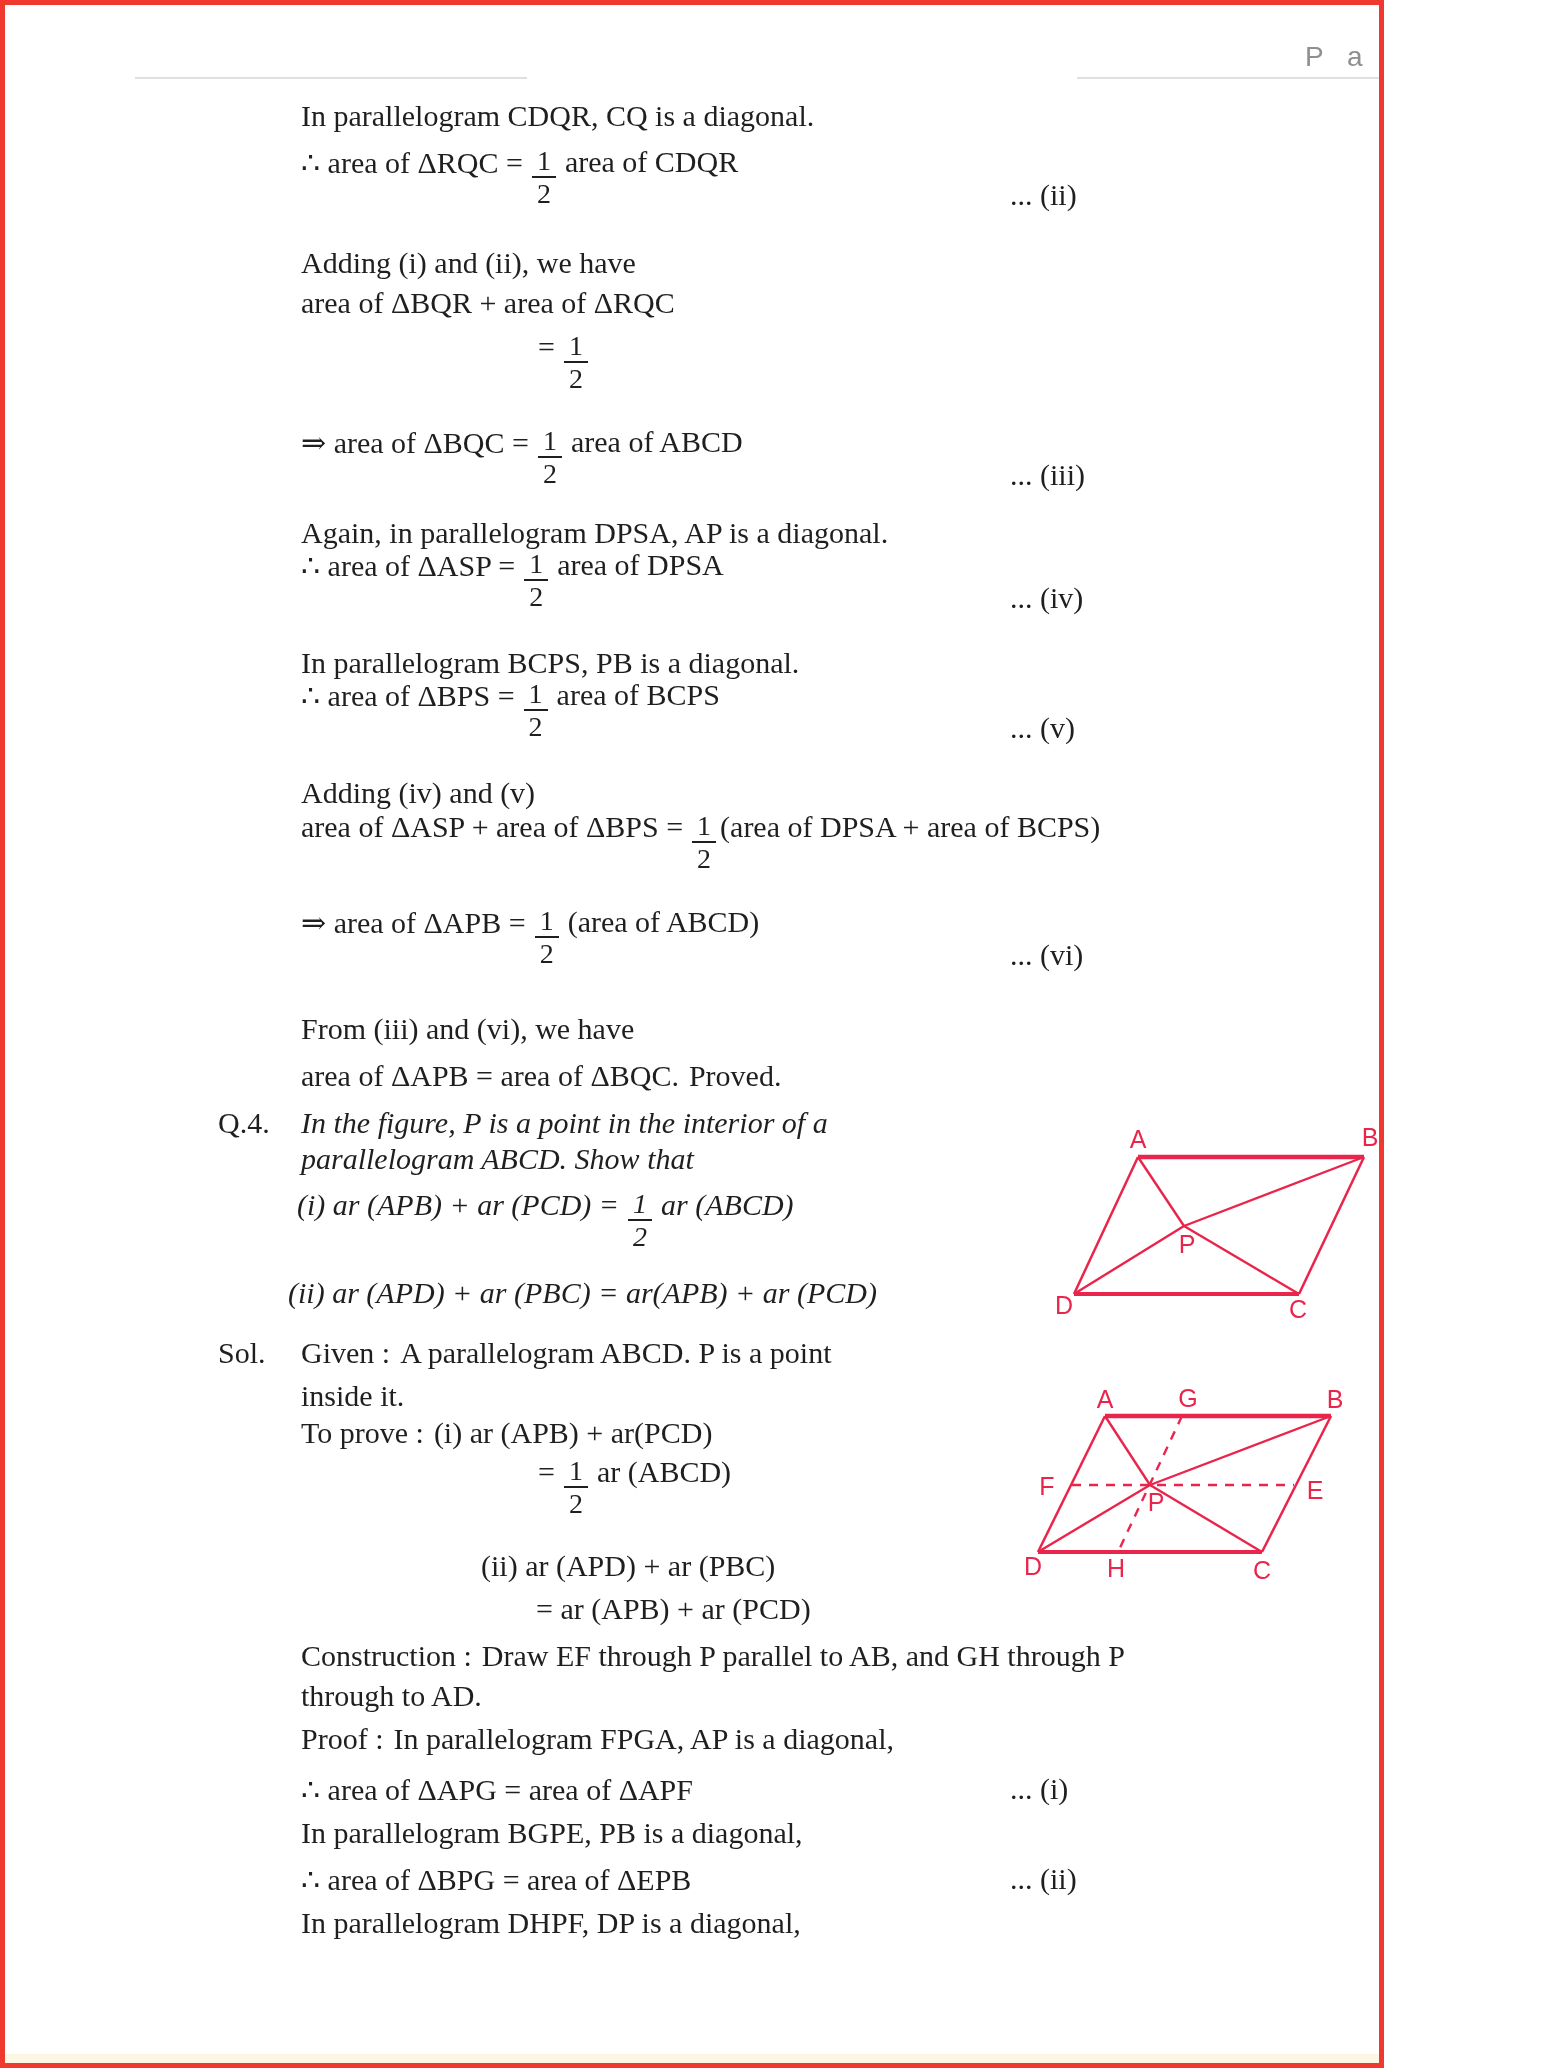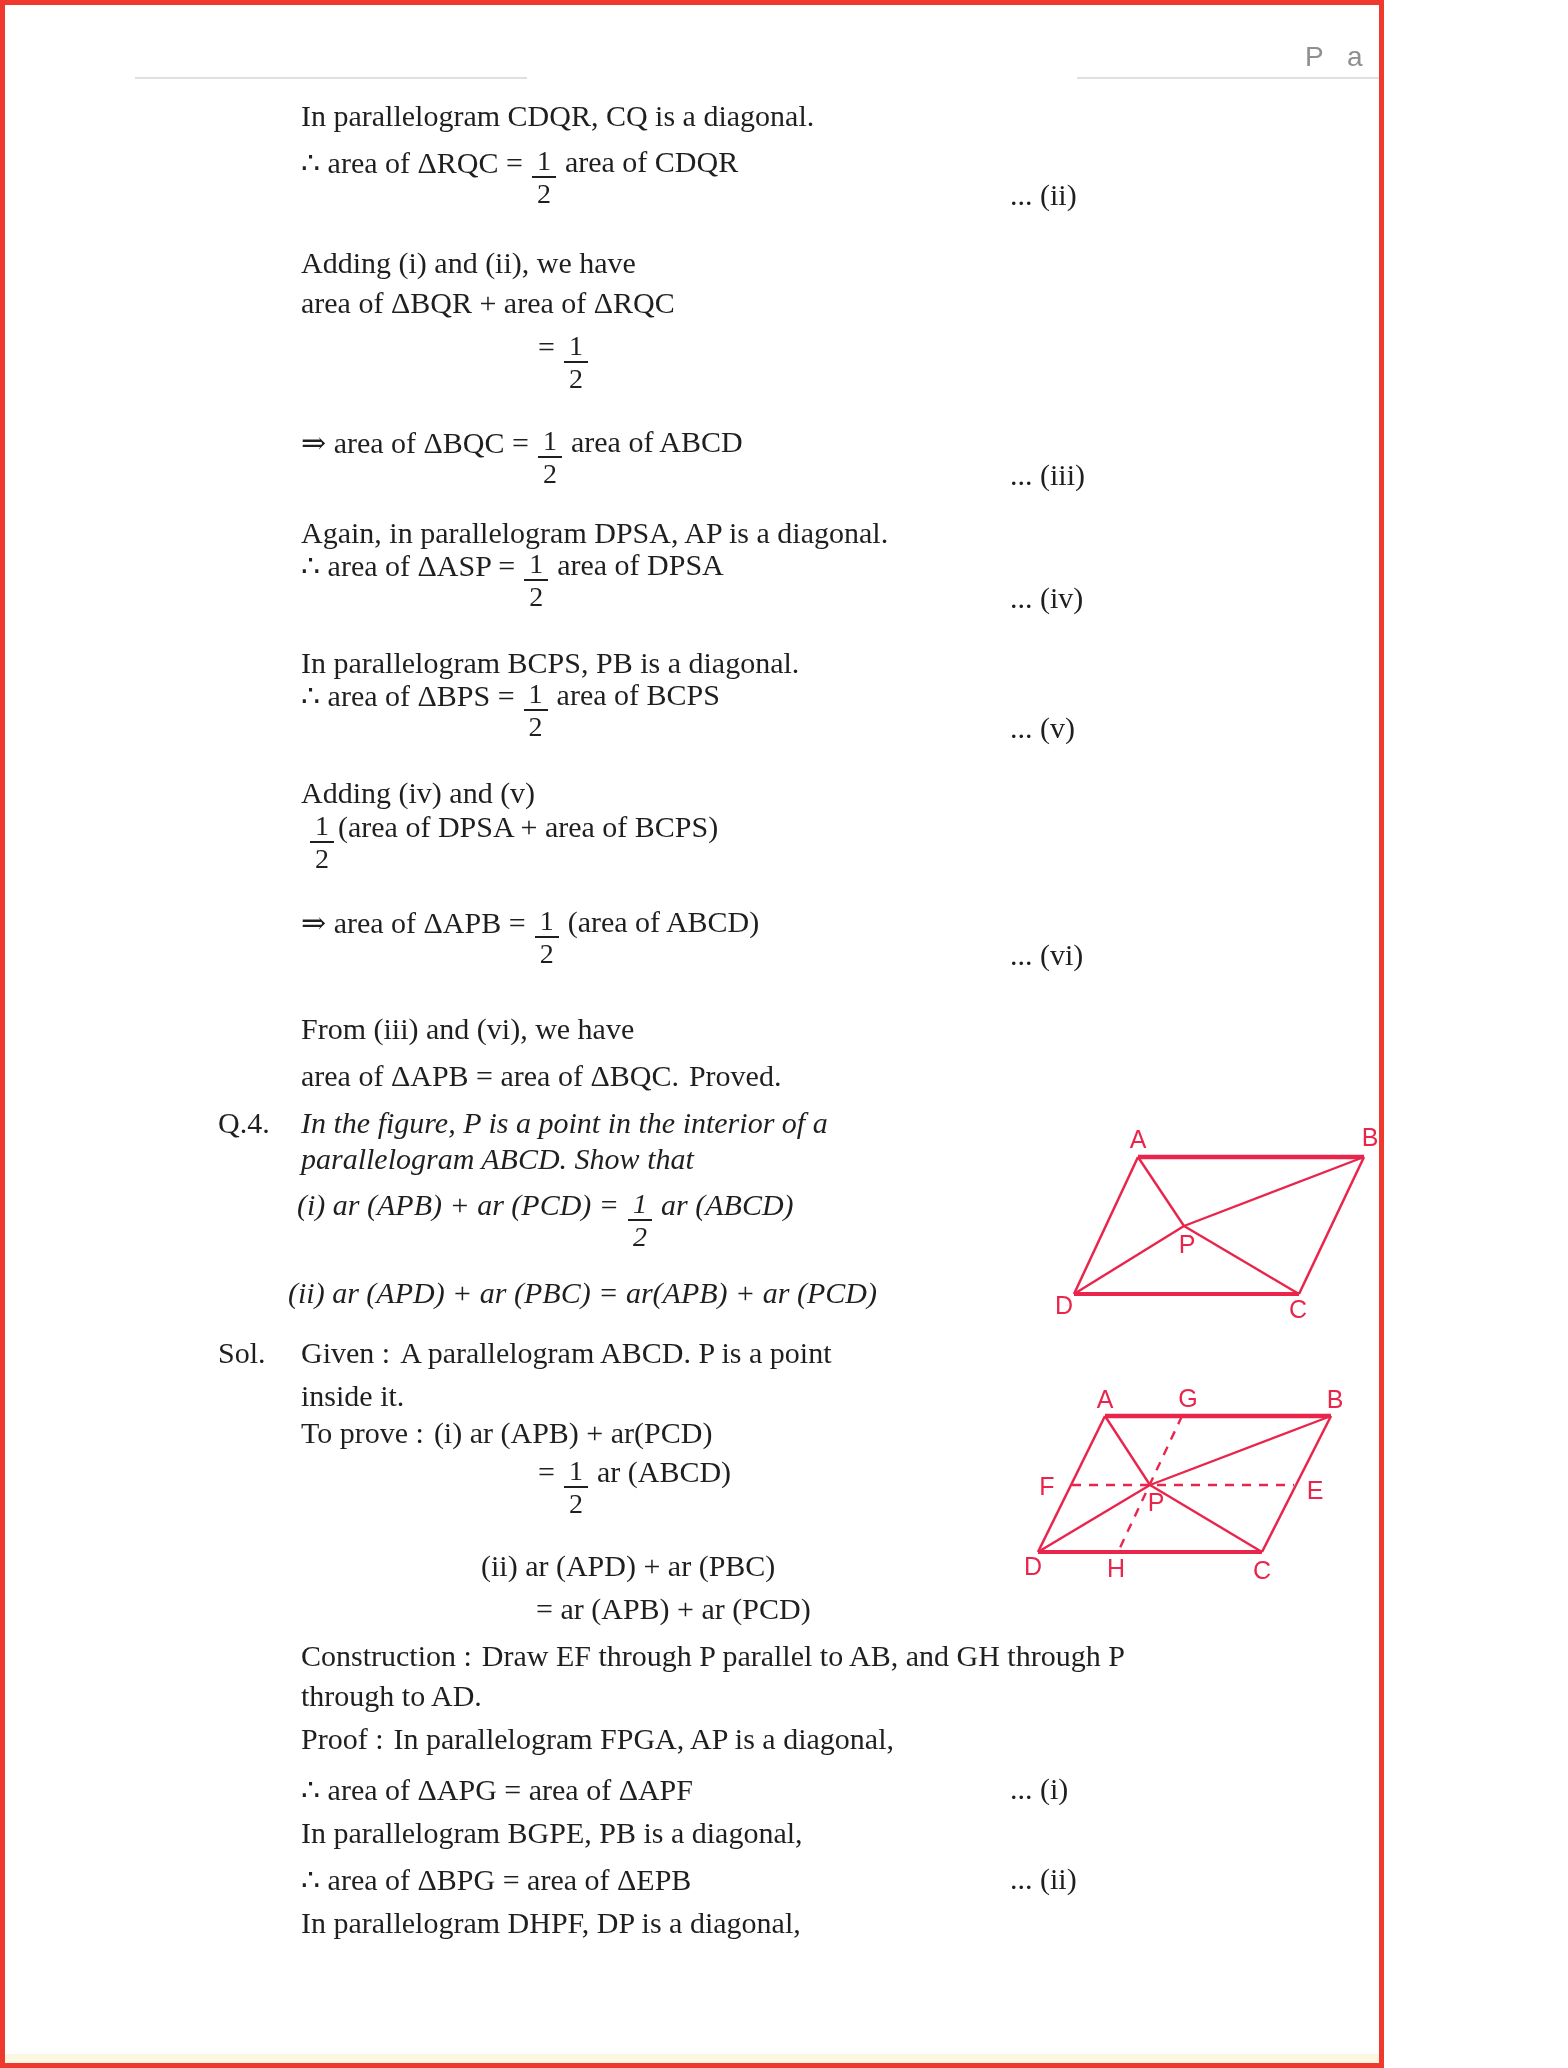--- a/index.html
+++ b/index.html
@@ -114,20 +114,21 @@
     <span>area of BCPS</span>
     <span class="ref">... (v)</span>
   </div>
 
   <div class="row" style="top:771px">
     <span class="abs" style="left:296px">Adding (iv) and (v)</span>
   </div>
 
   <div class="eqrow" style="top:805px">
     <span class="sp" style="width:296px"></span>
+    <span>area of ΔASP + area of ΔBPS =</span>
     <span class="frac" style="margin-right:4px">
         <span class="num">1</span>
         <span class="den">2</span>
       </span>
     <span>(area of DPSA + area of BCPS)</span>
   </div>
 
   <div class="eqrow" style="top:900px">
     <span class="sp" style="width:296px"></span>
     <span>⇒ area of ΔAPB =</span>

